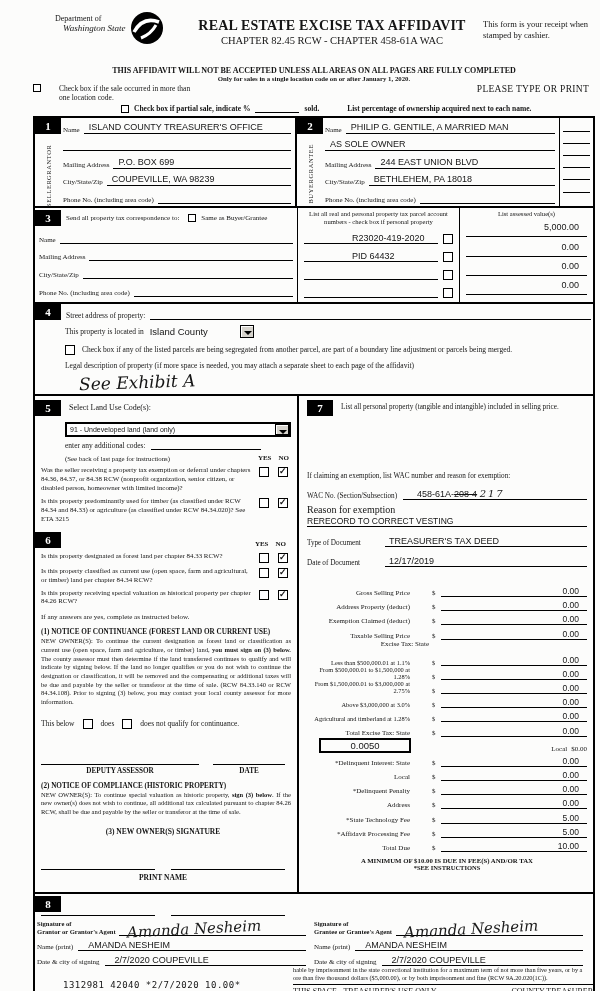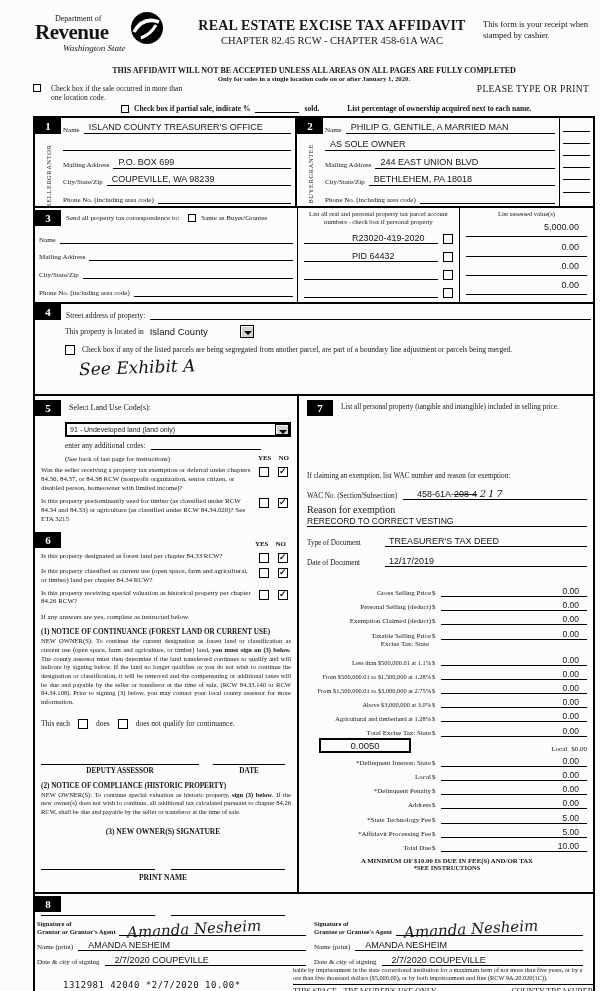--- a/index.html
+++ b/index.html
@@ -16,21 +16,21 @@
   .logo .rev  { font-size:21px; font-weight:bold; letter-spacing:-.5px; margin-left:2px; line-height:.95; }
   .logo .wa   { font-size:9px; font-style:italic; margin-left:30px; }
   .logo svg { position:absolute; left:96px; top:4px; }
   .titleblk { flex:1; text-align:center; padding-top:12px; }
   .title { font-size:14px; font-weight:bold; letter-spacing:.2px; }
   .subtitle { font-size:10.5px; margin-top:1px; }
   .receipt { width:112px; font-size:8.5px; padding-top:13px; line-height:1.25; }
   .warn { text-align:center; font-weight:bold; font-size:8px; margin-top:8px; }
   .only { text-align:center; font-weight:bold; font-size:6.8px; }
   .hrow1 { display:flex; font-size:7.5px; margin-top:2px; }
-  .hrow1 .cbtxt { width:160px; display:flex; gap:10px; line-height:1.25; }
+  .hrow1 .cbtxt { width:160px; display:flex; gap:18px; line-height:1.25; }
   .hrow1 .ptp { margin-left:auto; font-size:9.5px; padding-right:6px; letter-spacing:.3px; }
   .hrow2 { display:flex; font-size:7.5px; font-weight:bold; margin-top:1px; align-items:flex-end; }
   .hrow2 .part { display:flex; gap:5px; margin-left:88px; align-items:flex-end; }
   .hrow2 .pctline { width:44px; border-bottom:1px solid #000; }
   .hrow2 .own { margin-left:28px; }
 
   .cb { display:inline-block; width:8px; height:8px; border:1px solid #000; background:#fff;
         position:relative; flex:none; }
   .cb.big { width:10px; height:10px; }
   .cb.on::after { content:"✓"; position:absolute; left:0; top:-2px; font-size:9px; font-weight:bold; }
@@ -128,21 +128,21 @@
   .wacval { flex:1; border-bottom:1px solid #000; font-family:"Liberation Sans",sans-serif; font-size:9px; padding-left:14px; }
   .strike { text-decoration:line-through; }
   .wachand { font-family:"DejaVu Serif",serif; font-style:italic; font-size:10px; letter-spacing:2px; }
   .reasonlbl { font-size:10px; margin-top:4px; }
   .reasonval { border-bottom:1px solid #000; font-family:"Liberation Sans",sans-serif; font-size:8.5px; margin-top:1px; }
   .docrow { display:flex; align-items:flex-end; font-size:7.2px; gap:6px; margin-top:9px; }
   .docrow .dlbl { width:72px; flex:none; }
   .docval { flex:1; border-bottom:1px solid #000; font-family:"Liberation Sans",sans-serif; font-size:9px; padding-left:4px; }
   .feeblock { margin-top:16px; }
   .feerow { display:flex; align-items:flex-end; height:14.2px; font-size:7px; }
-  .feerow .fl { flex:1; text-align:right; padding-right:1px; }
+  .feerow .fl { flex:1; text-align:right; padding-right:22px; }
   .feerow .dollar { width:9px; text-align:left; }
   .feerow .fv { width:146px; border-bottom:1px solid #000; text-align:right;
                 font-family:"Liberation Sans",sans-serif; font-size:8.5px; padding-right:8px; flex:none; }
   .feerow.small { font-size:6.4px; }
   .feehdr { font-size:7px; text-align:right; padding-right:158px; height:12px; }
   .localrow { display:flex; align-items:flex-end; height:16px; font-size:7px; }
   .ratebox { border:2px solid #000; width:92px; height:15px; text-align:center;
              font-family:"Liberation Sans",sans-serif; font-size:9.5px; margin-left:12px; line-height:12px; }
   .localrow .fl { flex:1; text-align:right; padding-right:4px; }
   .minnote { font-size:6.8px; font-weight:bold; text-align:center; margin-top:5px; }
@@ -175,21 +175,20 @@
 </style>
 </head>
 <body>
 
 <div class="page">
   <div class="inner">
 
     <div class="hdr">
       <div class="logo">
         <div class="dept">Department of</div>
-        <div class="rev">Revenue</div>
         <div class="wa">Washington State</div>
         <svg width="36" height="36" viewBox="0 0 36 36">
           <circle cx="18" cy="18" r="16" fill="#000"></circle>
           <path d="M5 22 Q14 6 30 12" stroke="#fff" stroke-width="3.5" fill="none"></path>
           <path d="M12 28 Q22 24 27 15" stroke="#fff" stroke-width="3" fill="none"></path>
         </svg>
       </div>
       <div class="titleblk">
         <div class="title">REAL ESTATE EXCISE TAX AFFIDAVIT</div>
         <div class="subtitle">CHAPTER 82.45 RCW - CHAPTER 458-61A WAC</div>
@@ -355,20 +354,21 @@
         </div>
         <div class="s4r2">
           <span>This property is located in</span>
           <span class="s4val">Island County</span>
           <span class="ddbtn"></span>
         </div>
         <div class="s4r3">
           <span class="cb big"></span>
           <span>Check box if any of the listed parcels are being segregated from another parcel, are part of a boundary line adjustment or parcels being merged.</span>
         </div>
+        <div class="s4r4">Legal description of property (if more space is needed, you may attach a separate sheet to each page of the affidavit)</div>
         <div class="hand exhibit">See Exhibit A</div>
       </div>
 
       <div class="cols">
         <div class="colL">
           <div class="s5head">
             <div class="numbox">5</div>
             <span>Select Land Use Code(s):</span>
           </div>
           <div class="dd">
@@ -426,21 +426,21 @@
             <span class="qtext">Is this property receiving special valuation as historical property per chapter 84.26 RCW?</span>
             <span class="qcbs">
               <span class="cb big"></span>
               <span class="cb big on"></span>
             </span>
           </div>
           <div class="ifyes">If any answers are yes, complete as instructed below.</div>
           <div class="ntitle">(1) NOTICE OF CONTINUANCE (FOREST LAND OR CURRENT USE)</div>
           <div class="nbody"><span>NEW OWNER(S): To continue the current designation as forest land or classification as current use (open space, farm and agriculture, or timber) land, </span><b>you must sign on (3) below.</b><span> The county assessor must then determine if the land transferred continues to qualify and will indicate by signing below. If the land no longer qualifies or you do not wish to continue the designation or classification, it will be removed and the compensating or additional taxes will be due and payable by the seller or transferor at the time of sale. (RCW 84.33.140 or RCW 84.34.108). Prior to signing (3) below, you may contact your local county assessor for more information.</span></div>
           <div class="landrow">
-            <span>This each</span>
+            <span>This below</span>
             <span class="cb big"></span>
             <span>does</span>
             <span class="cb big"></span>
             <span>does not qualify for continuance.</span>
           </div>
           <div class="dlines">
             <div class="dl a"></div>
             <div class="dl b"></div>
           </div>
           <div class="dlabels">
@@ -482,21 +482,21 @@
             <span class="docval">12/17/2019</span>
           </div>
 
           <div class="feeblock">
             <div class="feerow">
                 <span class="fl">Gross Selling Price</span>
                 <span class="dollar">$</span>
                 <span class="fv">0.00</span>
               </div>
             <div class="feerow">
-                <span class="fl">Personal Selling (deduct)</span>
+                <span class="fl">Address Property (deduct)</span>
                 <span class="dollar">$</span>
                 <span class="fv">0.00</span>
               </div>
             <div class="feerow">
                 <span class="fl">Exemption Claimed (deduct)</span>
                 <span class="dollar">$</span>
                 <span class="fv">0.00</span>
               </div>
             <div class="feerow">
                 <span class="fl">Taxable Selling Price</span>

